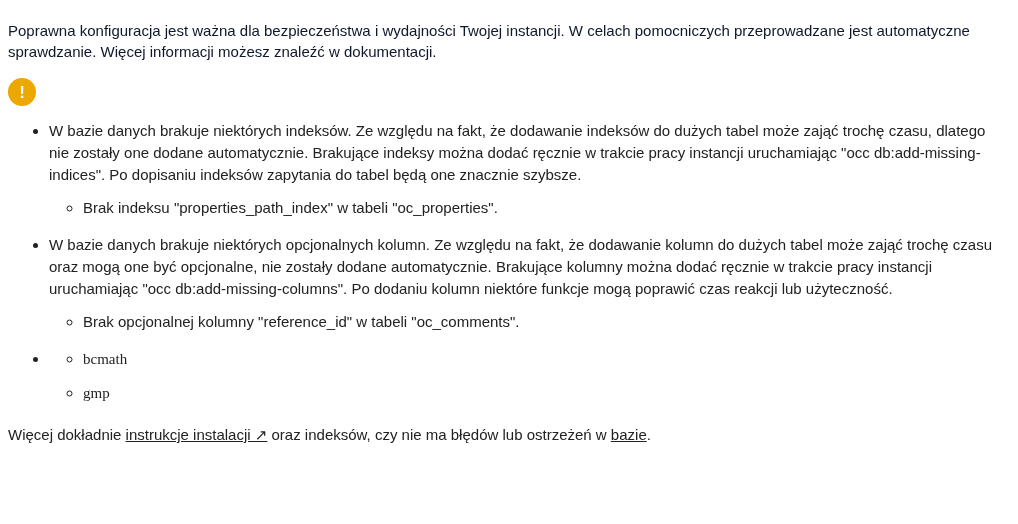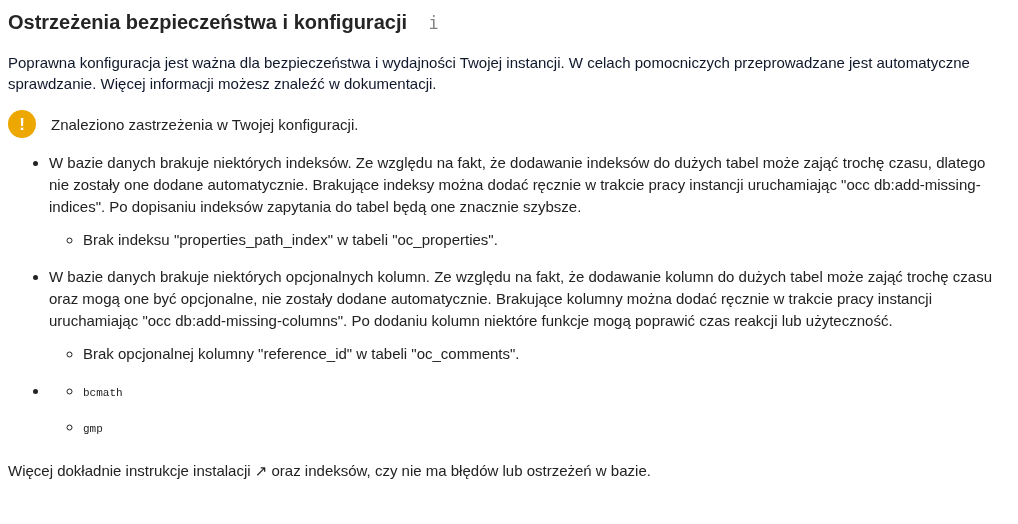--- a/index.html
+++ b/index.html
@@ -64,46 +64,42 @@
     list-style-type: disc;
   }
   ul.issues > li { margin-bottom: 15px; }
   ul.sub {
     list-style-type: circle;
     padding-left: 34px;
     margin: 11px 0 2px 0;
   }
   ul.sub > li { margin-bottom: 12px; }
   .mono {
-    font-family: Liberation Mono, monospace;
-    font-size: 11px;
+    font-family: Liberation Serif, serif;
+    font-size: 15px;
     text-align: right;
   }
 
   .footer-line { margin: 0 0 14px 0; line-height: 22px; }
   a.inline-link {
     color: #222222;
+    text-decoration: underline;
     cursor: pointer;
   }
 </style>
 </head>
 <body>
 
 <div class="page">
 
-  <h2 class="title">
-    <span>Ostrzeżenia bezpieczeństwa i konfiguracji</span>
-    <span class="info-icon">i</span>
-  </h2>
 
   <p class="intro">Poprawna konfiguracja jest ważna dla bezpieczeństwa i wydajności Twojej instancji. W celach pomocniczych przeprowadzane jest automatyczne sprawdzanie. Więcej informacji możesz znaleźć w dokumentacji.</p>
 
   <div class="warning-row">
     <span class="warn-circle">!</span>
-    <span>Znaleziono zastrzeżenia w Twojej konfiguracji.</span>
   </div>
 
   <ul class="issues">
     <li>
       <span>W bazie danych brakuje niektórych indeksów. Ze względu na fakt, że dodawanie indeksów do dużych tabel może zająć trochę czasu, dlatego nie zostały one dodane automatycznie. Brakujące indeksy można dodać ręcznie w trakcie pracy instancji uruchamiając "occ db:add-missing-indices". Po dopisaniu indeksów zapytania do tabel będą one znacznie szybsze.</span>
       <ul class="sub">
         <li>Brak indeksu "properties_path_index" w tabeli "oc_properties".</li>
       </ul>
     </li>
     <li>

